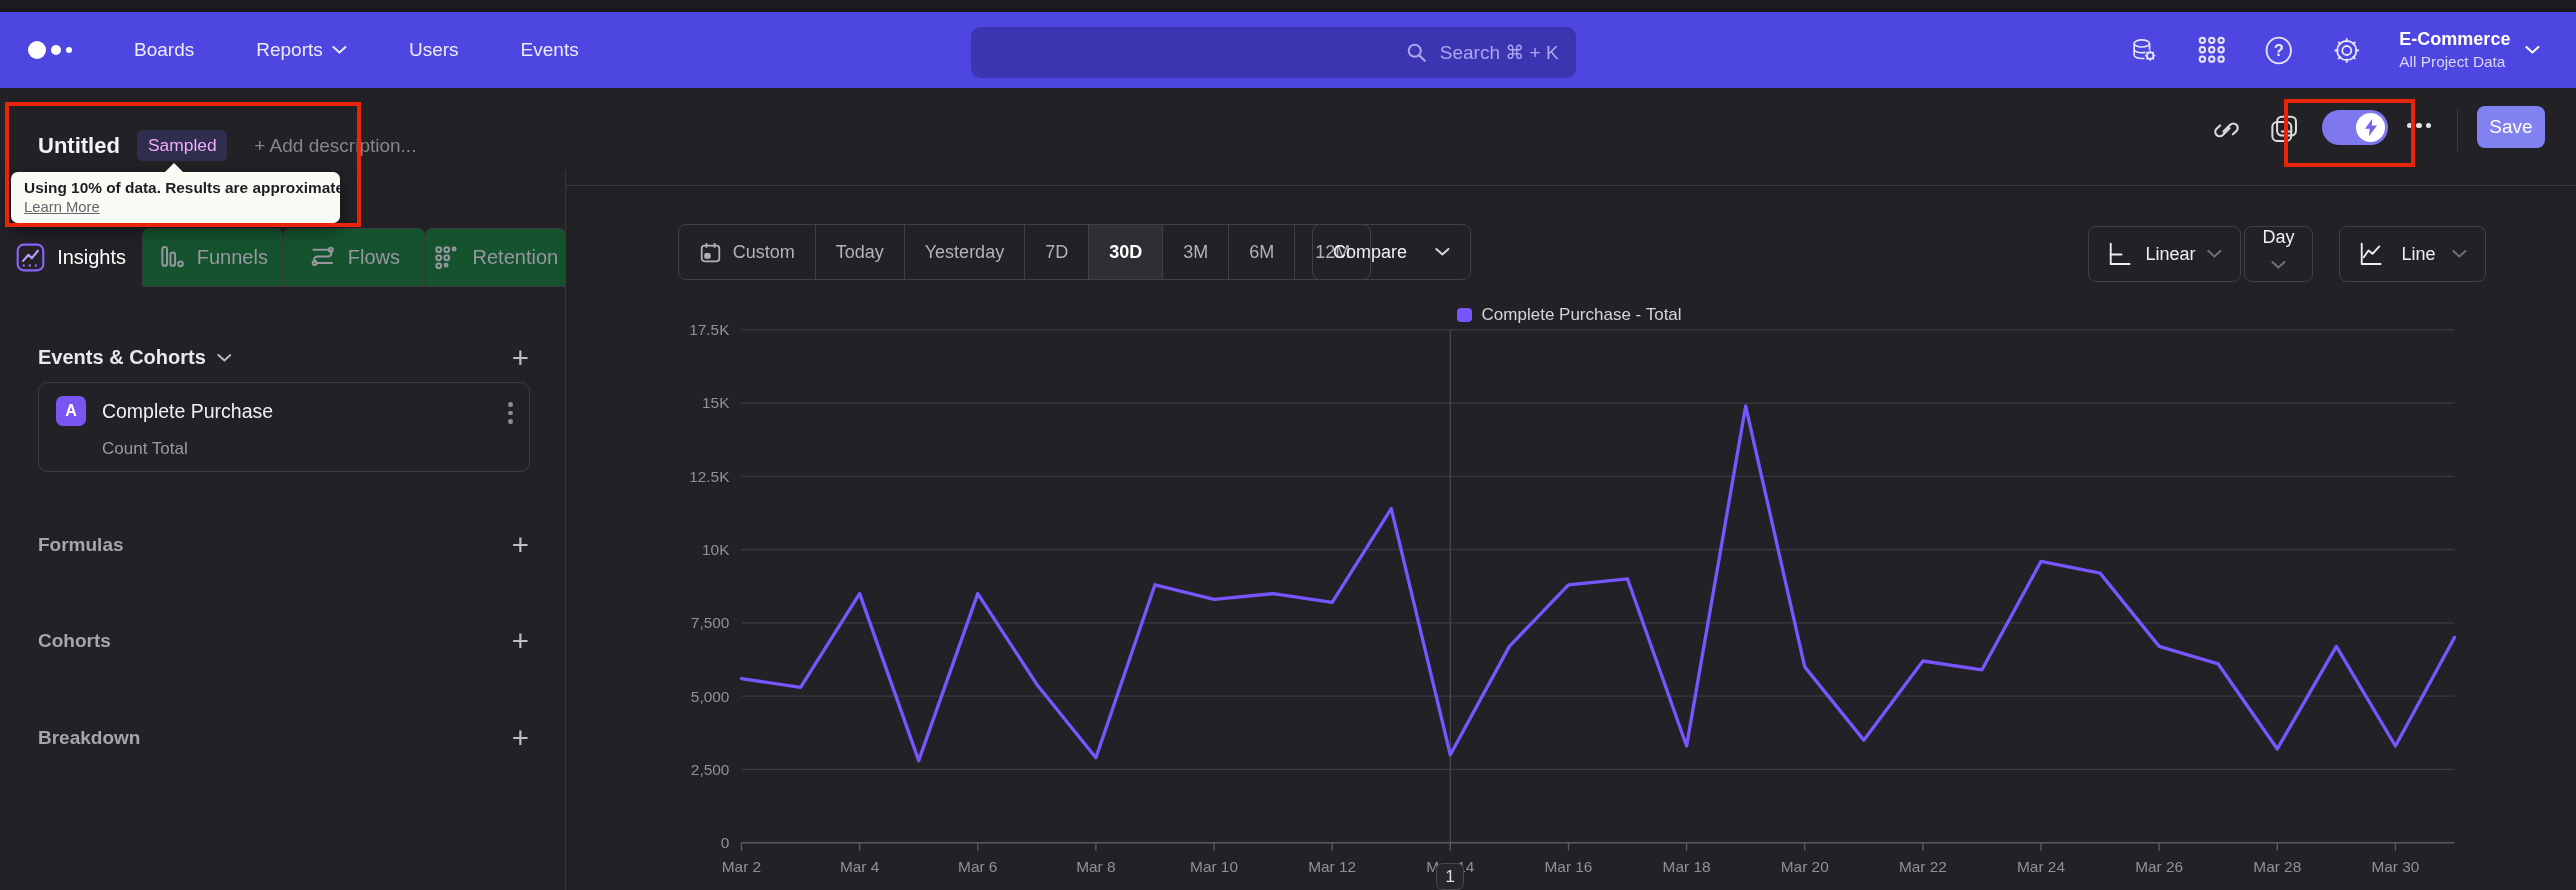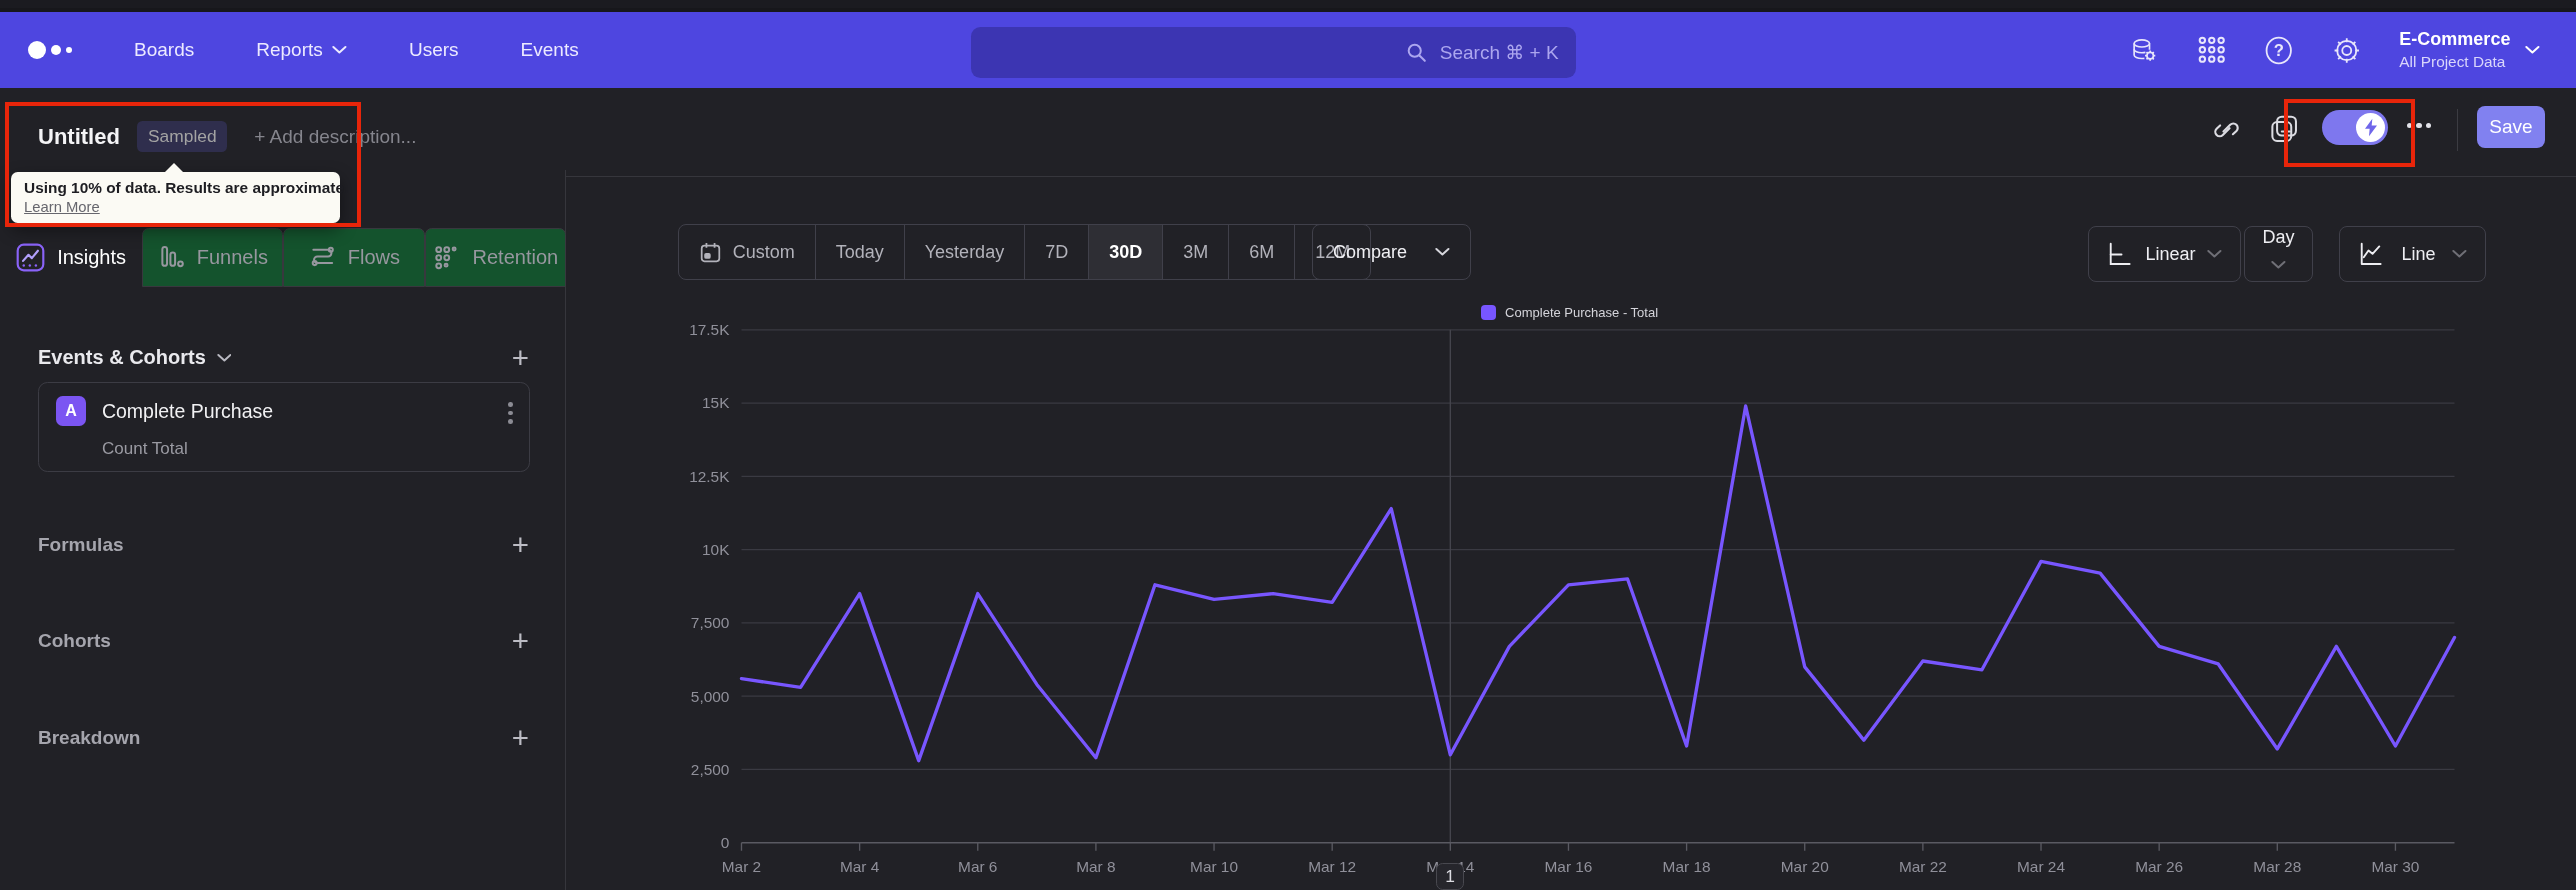--- a/index.html
+++ b/index.html
@@ -21,25 +21,25 @@
   .search { position:absolute; left:971px; top:14.8px; width:605px; height:51px; background:rgba(15,10,60,0.28);
     border-radius:9.4px; display:flex; align-items:center; padding:0 17.4px; gap:12px;justify-content:flex-end; }
   .search-ph { font-size:19px; color:#aca6ef; }
   .nav-right { position:absolute; right:36px; top:0; height:76px; display:flex; align-items:center; gap:38px; }
   .nav-icon { width:29.5px; height:29.5px; display:flex; align-items:center; justify-content:center; cursor:pointer; }
   .project { display:flex; align-items:center; gap:14.8px; cursor:pointer; }
   .project-name { font-size:18px; font-weight:700; color:#fff; }
   .project-scope { font-size:15.4px; color:#d9d6fb; margin-top:2.7px; }
 
   
-  .header-bar { position:absolute; left:0; top:88px; width:2576px; height:81px; background:#212126;
+  .header-bar { position:absolute; left:0; top:97px; width:2576px; height:81px; background:#212126;
     border-bottom:1.3px solid #36363c; }
   .title-row { position:absolute; left:38px; top:0; height:81px; display:flex; align-items:center; }
   .report-title { font-size:22px; font-weight:700; color:#f4f4f6; }
-  .sampled-badge { margin-left:17.4px; background:#2f2e4d; color:#a3a3a3; font-size:17.4px; font-weight:500;
+  .sampled-badge { margin-left:17.4px; background:#2f2e4d; color:#f0abfc; font-size:17.4px; font-weight:500;
     padding:5.4px 10.7px; border-radius:5.4px; cursor:pointer; }
   .add-desc { margin-left:27px; font-size:19px; color:#85858d; cursor:text; }
   .h-icon { width:36px; height:36px; display:flex; align-items:center; justify-content:center; cursor:pointer; }
   .toggle { position:absolute; left:2322px; top:102px; width:66px; height:35px; background:#7e77ee;
     border-radius:17.4px; cursor:pointer; }
   .toggle-knob { position:absolute; right:2.7px; top:2.7px; width:29.5px; height:29.5px; border-radius:50%;
     background:#fff; display:flex; align-items:center; justify-content:center; }
   .meatballs { position:absolute; left:2407px; top:115px; display:flex; gap:4px; cursor:pointer; }
   .meatballs i { width:5.4px; height:5.4px; border-radius:50%; background:#e3e3e9; }
   .vdivider { position:absolute; left:2457px; top:101px; width:1.3px; height:42px; background:#3c3c42; }
@@ -96,21 +96,21 @@
     border-radius:8px; display:flex; align-items:center; gap:28px; font-size:18px; font-weight:500; color:#f0f0f4; cursor:pointer; }
   .dd-btn { position:absolute; top:56px; height:56px; border:1.3px solid #40404a; border-radius:8px;
     display:flex; align-items:center; gap:12px; padding:0 17.4px; font-size:18px; color:#eeeef2; cursor:pointer; }
   .dd-scale { left:1521px; } .dd-interval { left:1677px;flex-direction:column; } .dd-type { left:1772px;gap:17px; }
   .dd-btn .chev { opacity:.65; }
 
   
   .legend { position:absolute; left:657px; top:297px; width:1825px; display:flex; justify-content:center;
     align-items:center; gap:9.4px; z-index:5; }
   .legend-swatch { width:14.8px; height:14.8px; border-radius:4px; background:#7856ff; }
-  .legend-label { font-size:13px; color:#d4d4da; }
+  .legend-label { font-size:17px; color:#d4d4da; }
   #chart-svg { position:absolute; left:657px; top:295px; }
   .annotation-badge { position:absolute; top:855px; width:28px; height:27px; border:1.3px solid #48484f;
     border-radius:6.7px; background:#26262c; color:#dcdce2; font-size:17.4px; display:flex; align-items:center;
     justify-content:center; cursor:pointer; z-index:6; }
   svg text { font-family:"Liberation Sans", sans-serif; }
 </style>
 </head>
 <body>
 
 <div class="screen">

